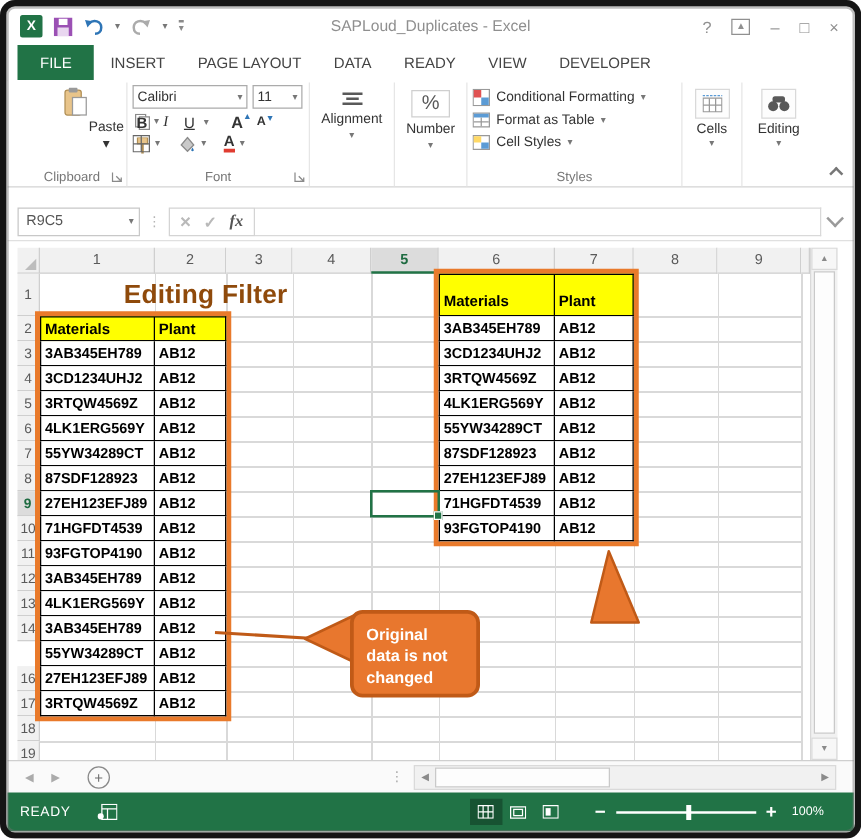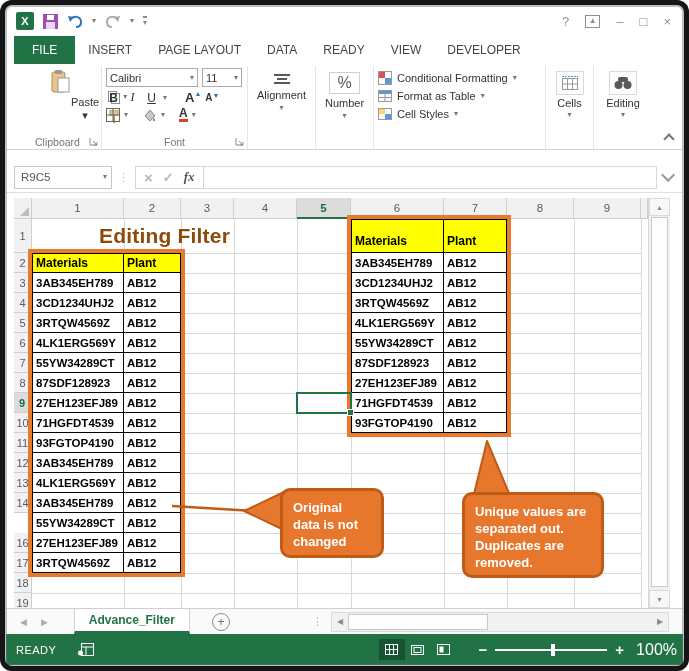--- a/index.html
+++ b/index.html
@@ -129,21 +129,21 @@
   .statusbar{position:absolute;left:6px;right:6px;top:634px;bottom:6px;background:#217346;display:flex;align-items:center;color:#fff;}
   .mode{margin-left:10px;font-size:11px;letter-spacing:0.5px;}
   .macroicon{margin-left:22px;display:flex;align-items:center;}
   .viewbtn{width:26px;height:21px;display:flex;align-items:center;justify-content:center;}
   .viewbtn.active{background:rgba(0,0,0,0.28);}
   .zoomout{margin-left:22px;font-size:15px;font-weight:bold;}
   .zslider{width:112px;height:14px;margin:0 8px;position:relative;}
   .zslider:before{content:"";position:absolute;left:0;right:0;top:6px;height:2px;background:#fff;}
   .zthumb{position:absolute;left:50%;top:1px;width:4px;height:12px;background:#fff;}
   .zoomin{font-size:15px;font-weight:bold;}
-  .zoomlvl{margin:0 6px 0 12px;font-size:16px;}
+  .zoomlvl{margin:0 24px 0 12px;font-size:10px;}
 </style>
 </head>
 <body>
 
 <div id="frame">
 
   <div class="titlebar">
     <div class="qat">
       <span class="xlicon">X</span>
       <span class="qbtn">
@@ -162,20 +162,21 @@
       <span class="caret">▾</span>
       <span class="qbtn">
         <svg width="16" height="13">
             <path d="M12 4 C8 0 2 2 2 7 C2 10 4 12 7 12" fill="none" stroke="#ABABAB" stroke-width="2"></path>
             <polygon points="15,1 9,2 13,7" fill="#ABABAB"></polygon>
           </svg>
       </span>
       <span class="caret">▾</span>
       <span class="qat-custom">▾</span>
     </div>
+    <div class="wtitle">SAPLoud_Duplicates - Excel</div>
     <div class="wctrl">
       <span>?</span>
       <span class="rdo">▲</span>
       <span>–</span>
       <span>□</span>
       <span>×</span>
     </div>
   </div>
 
   <div class="tabrow">
@@ -318,20 +319,21 @@
         <div class="style-item">
           <svg width="14" height="14">
               <rect x="0.5" y="1.5" width="13" height="11" fill="#fff" stroke="#999"></rect>
               <rect x="1" y="2" width="6" height="5" fill="#FFD966"></rect>
               <rect x="7" y="7" width="6" height="5" fill="#5B9BD5"></rect>
             </svg>
           <span>Cell Styles</span>
           <span class="caret">▾</span>
         </div>
       </div>
+      <span class="glabel">Styles</span>
     </div>
 
     <div class="rgroup" style="width:48px">
       <div class="stackdd">
         <span class="icobox">
             <svg width="16" height="14">
               <rect x="0.5" y="2.5" width="15" height="11" fill="#fff" stroke="#999"></rect>
               <line x1="5.5" y1="2.5" x2="5.5" y2="13.5" stroke="#999"></line>
               <line x1="10.5" y1="2.5" x2="10.5" y2="13.5" stroke="#999"></line>
               <line x1="0.5" y1="8" x2="15.5" y2="8" stroke="#999"></line>
@@ -508,35 +510,31 @@
     <div class="selcell">
         <span class="fill-handle"></span>
       </div>
 
     <svg id="tails" width="677" height="410">
       <line x1="166" y1="308" x2="248" y2="313" stroke="#C05A17" stroke-width="2.5"></line>
       <polygon points="238,313 278,294 278,332" fill="#E8772E" stroke="#C05A17" stroke-width="2" stroke-linejoin="round"></polygon>
       <polygon points="481,243 505,300 467,300" fill="#E8772E" stroke="#C05A17" stroke-width="2" stroke-linejoin="round"></polygon>
     </svg>
     <div class="callout co1"><span>Original data is not changed</span></div>
-    <div class="callout co2"><span>Unique values are separated out. Duplicates are removed.</span></div>
 
     <div class="vscroll">
       <div class="vs-up">▲</div>
       <div class="vs-thumb"></div>
       <div class="vs-down">▼</div>
     </div>
   </div>
 
   <div class="sheettabs">
     <span class="snav">◀</span>
     <span class="snav">▶</span>
-    <div class="stab">
-        <span>Advance_Filter</span>
-      </div>
     <span class="addsheet">+</span>
     <div class="flexspace"></div>
     <span class="vdots2">⋮</span>
     <div class="hscroll">
       <span class="hs-btn">◀</span>
       <div class="hs-track">
           <div class="hs-thumb"></div>
         </div>
       <span class="hs-btn">▶</span>
     </div>

